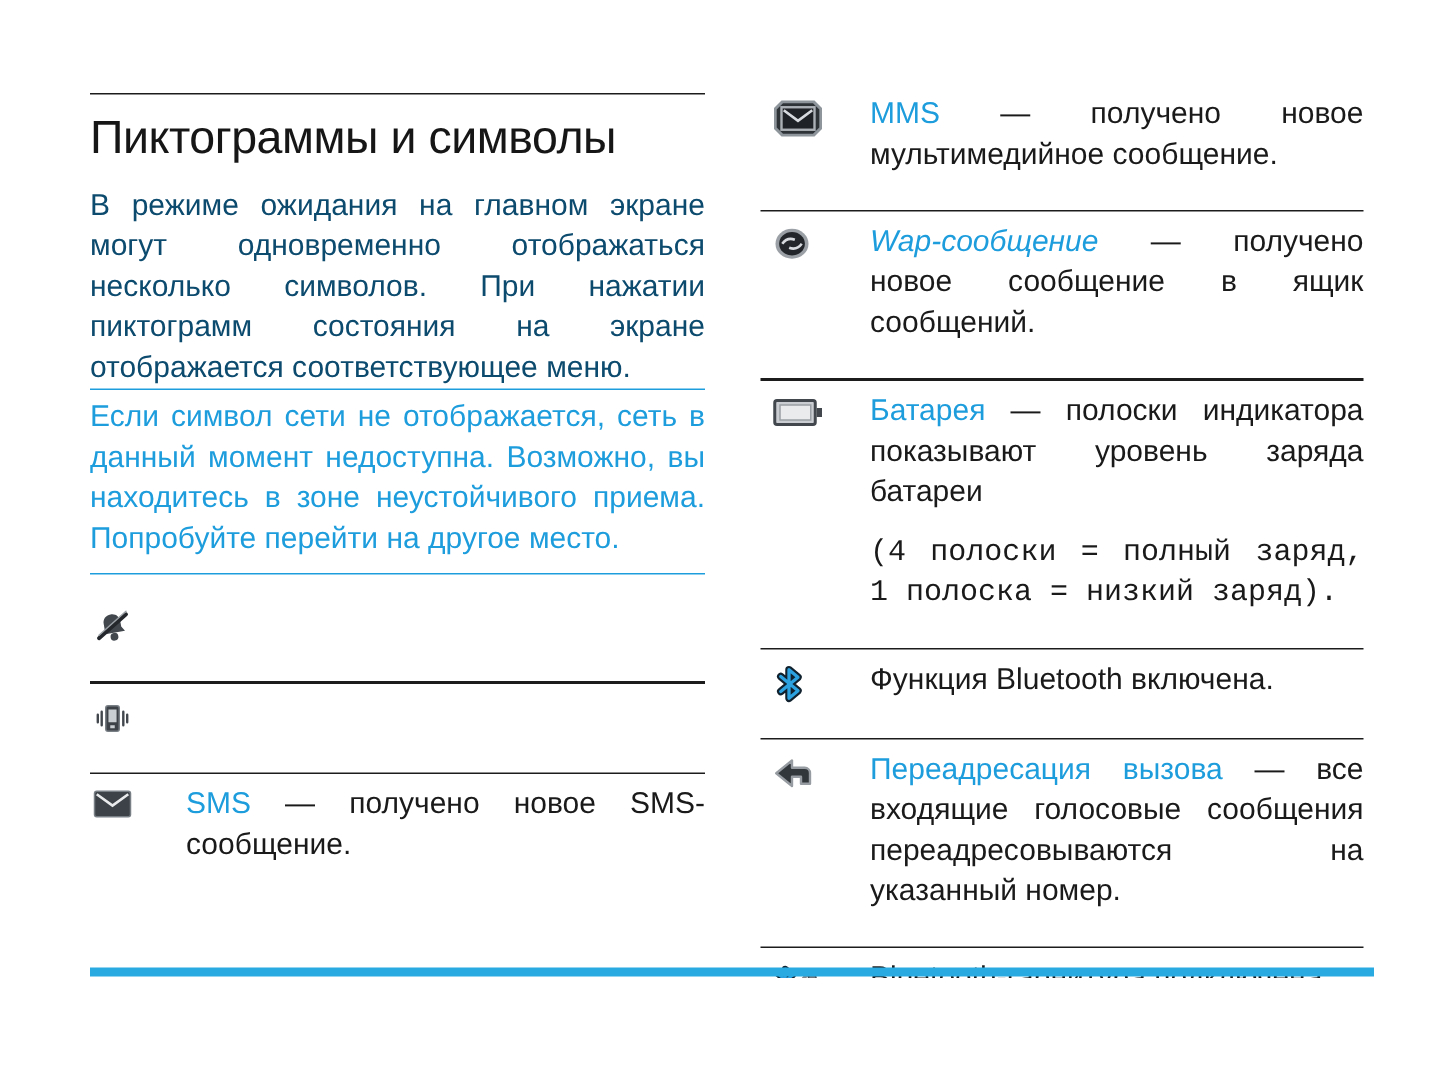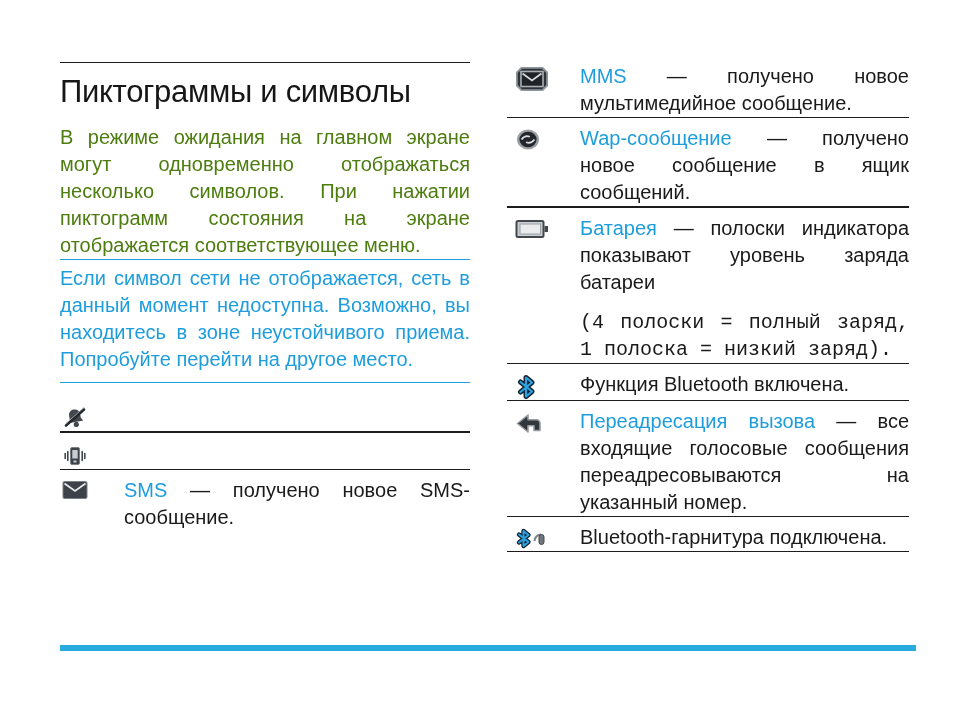--- a/index.html
+++ b/index.html
@@ -12,43 +12,43 @@
   .page{position:relative;width:954px;height:652px;overflow:hidden;background:#fff;}
 
   
   .col-left{position:absolute;left:60px;top:62px;width:410px;}
   .page-title{
     margin:0;border-top:1px solid #1c1c1c;padding-top:11px;
     font-size:31px;font-weight:400;letter-spacing:-0.3px;color:#161616;
   }
   .intro{
     margin:14px 0 0 0;font-size:20px;line-height:27px;
-    text-align:justify;color:#4d7c0f;
+    text-align:justify;color:#0c4a6e;
   }
   .note{
     color:var(--accent,#1e9ddd);
     border-top:1px solid var(--accent,#1e9ddd);
     border-bottom:1px solid var(--accent,#1e9ddd);
     padding:5px 0 9px 0;
     font-size:20px;line-height:27px;text-align:justify;
   }
   .icon-table-left{margin-top:12px;}
 
   
   .col-right{position:absolute;left:507px;top:56px;width:402px;}
 
   
-  .row{display:flex;align-items:flex-start;padding:7px 0 0 0;}
+  .row{display:flex;align-items:flex-start;padding:7px 0 23px 0;}
   .row.sep{border-bottom:1px solid #1c1c1c;}
   .row.sep-thick{border-bottom:2px solid #1c1c1c;}
   .cell-icon{flex:0 0 62px;padding-top:3px;padding-left:2px;}
   .col-right .cell-icon{flex:0 0 65px;padding-left:8px;}
   .cell-text{flex:1;font-size:20px;line-height:27px;text-align:justify;color:#1a1a1a;}
   .lbl{color:var(--accent,#1e9ddd);}
-  .lbl.italic{}
+  .lbl.italic{font-style:italic;}
   .para2{margin-top:13px;font-family:Liberation Mono, monospace;}
 
   
   .footer{position:absolute;left:60px;top:645px;width:856px;}
   .footer-bar{height:6px;background:var(--bar,#29abe2);}
   .footer-row{display:flex;justify-content:space-between;align-items:flex-start;margin-top:4px;}
   .footer-section{
     color:var(--accent,#1e9ddd);font-size:19px;
     transform:scaleX(0.85);transform-origin:left center;white-space:nowrap;
   }

